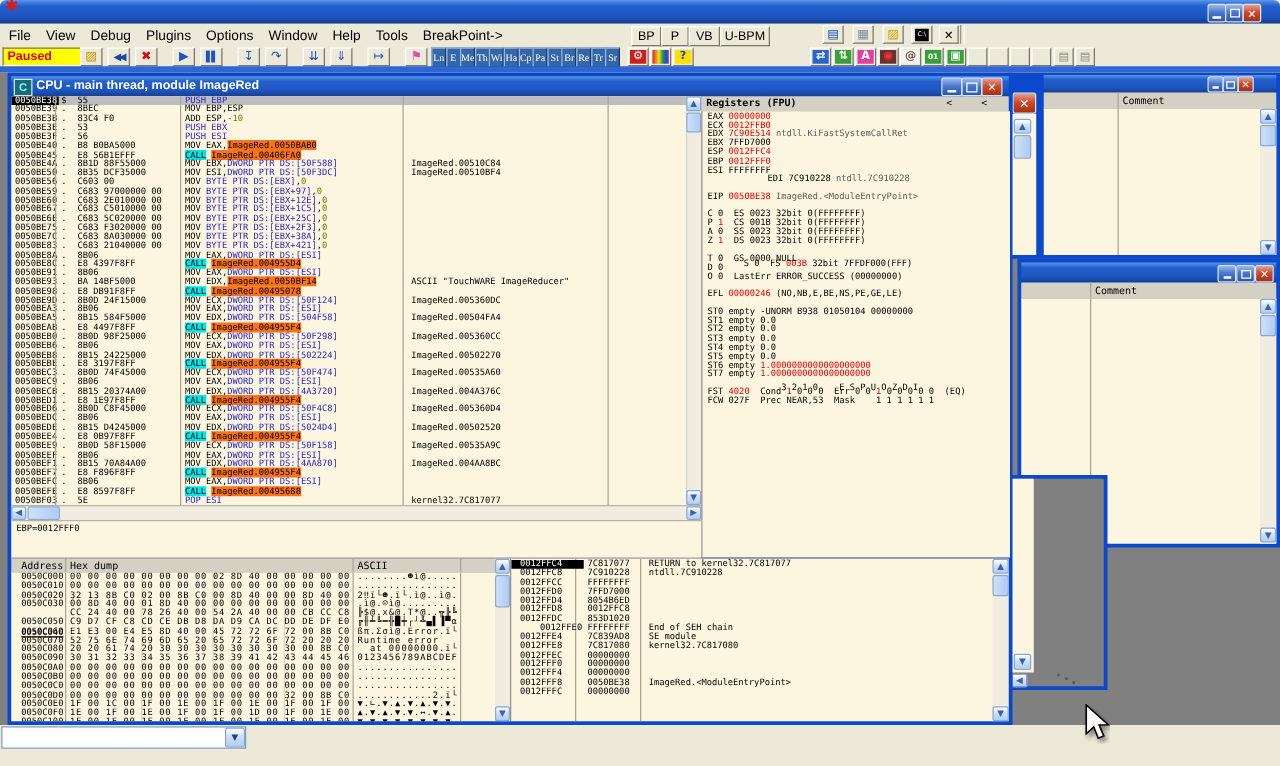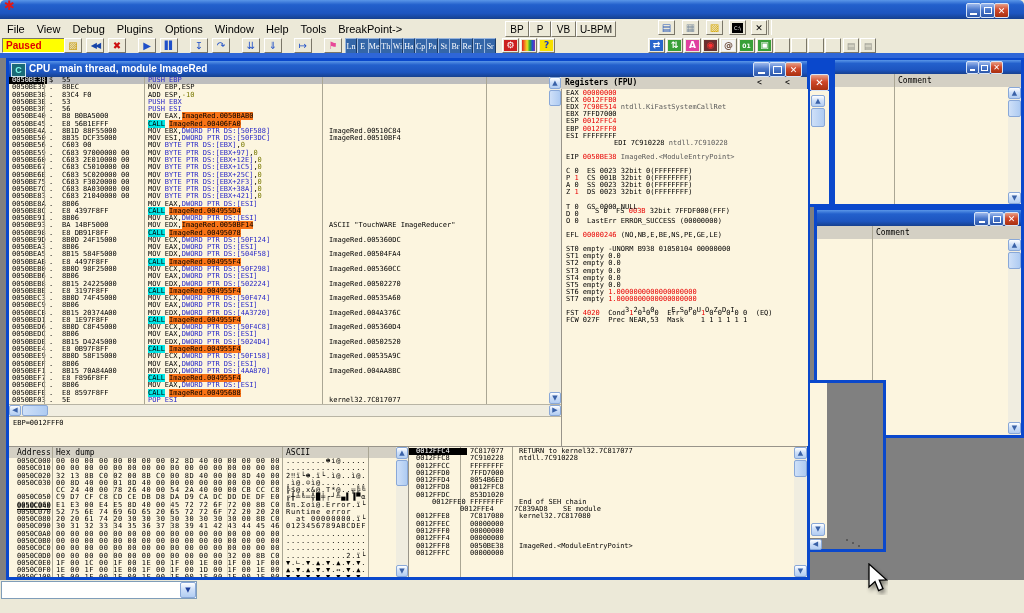--- a/index.html
+++ b/index.html
@@ -297,21 +297,21 @@
         <span class="a vline" style="left:51px;top:0;height:130px"></span>
         <span class="a vline" style="left:103px;top:0;height:130px"></span>
       <span class="a mono" style="left: 0px; top: 1px; width: 386px; height: 7.27px;"><span class="a k" style="left: 0px; top: 0px; width: 51px; height: 7.27px; padding-left: 7px; background: rgb(0, 0, 0); color: rgb(255, 255, 255);">0012FFC4</span><span class="a k" style="left: 61px; top: 0px;">7C817077</span><span class="a k" style="left: 110px; top: 0px;">RETURN to kernel32.7C817077</span></span>
           <span class="a mono" style="left: 0px; top: 8.27px; width: 386px; height: 7.27px;"><span class="a k" style="left: 0px; top: 0px; width: 51px; height: 7.27px; padding-left: 7px;">0012FFC8</span><span class="a k" style="left: 61px; top: 0px;">7C910228</span><span class="a k" style="left: 110px; top: 0px;">ntdll.7C910228</span></span>
           <span class="a mono" style="left: 0px; top: 15.54px; width: 386px; height: 7.27px;"><span class="a k" style="left: 0px; top: 0px; width: 51px; height: 7.27px; padding-left: 7px;">0012FFCC</span><span class="a k" style="left: 61px; top: 0px;">FFFFFFFF</span></span>
           <span class="a mono" style="left: 0px; top: 22.81px; width: 386px; height: 7.27px;"><span class="a k" style="left: 0px; top: 0px; width: 51px; height: 7.27px; padding-left: 7px;">0012FFD0</span><span class="a k" style="left: 61px; top: 0px;">7FFD7000</span></span>
           <span class="a mono" style="left: 0px; top: 30.08px; width: 386px; height: 7.27px;"><span class="a k" style="left: 0px; top: 0px; width: 51px; height: 7.27px; padding-left: 7px;">0012FFD4</span><span class="a k" style="left: 61px; top: 0px;">8054B6ED</span></span>
           <span class="a mono" style="left: 0px; top: 37.35px; width: 386px; height: 7.27px;"><span class="a k" style="left: 0px; top: 0px; width: 51px; height: 7.27px; padding-left: 7px;">0012FFD8</span><span class="a k" style="left: 61px; top: 0px;">0012FFC8</span></span>
           <span class="a mono" style="left: 0px; top: 44.62px; width: 386px; height: 7.27px;"><span class="a k" style="left: 0px; top: 0px; width: 51px; height: 7.27px; padding-left: 7px;">0012FFDC</span><span class="a k" style="left: 61px; top: 0px;">853D1020</span></span>
           <span class="a mono" style="left: 0px; top: 51.89px; width: 386px; height: 7.27px;"><span class="a k" style="left: 0px; top: 0px; width: 51px; height: 7.27px; padding-left: 7px; margin-left: 16px;">0012FFE0</span><span class="a k" style="left: 61px; top: 0px;">FFFFFFFF</span><span class="a k" style="left: 110px; top: 0px;">End of SEH chain</span></span>
-          <span class="a mono" style="left: 0px; top: 59.16px; width: 386px; height: 7.27px; margin-left: 44px;"><span class="a k" style="left: 0px; top: 0px; width: 51px; height: 7.27px; padding-left: 7px;">0012FFE4</span><span class="a k" style="left: 61px; top: 0px;">7C839AD8</span><span class="a k" style="left: 110px; top: 0px;">SE module</span></span>
+          <span class="a mono" style="left: 0px; top: 59.16px; width: 386px; height: 7.27px;"><span class="a k" style="left: 0px; top: 0px; width: 51px; height: 7.27px; padding-left: 7px;">0012FFE4</span><span class="a k" style="left: 61px; top: 0px;">7C839AD8</span><span class="a k" style="left: 110px; top: 0px;">SE module</span></span>
           <span class="a mono" style="left: 0px; top: 66.43px; width: 386px; height: 7.27px;"><span class="a k" style="left: 0px; top: 0px; width: 51px; height: 7.27px; padding-left: 7px;">0012FFE8</span><span class="a k" style="left: 61px; top: 0px;">7C817080</span><span class="a k" style="left: 110px; top: 0px;">kernel32.7C817080</span></span>
           <span class="a mono" style="left: 0px; top: 73.7px; width: 386px; height: 7.27px;"><span class="a k" style="left: 0px; top: 0px; width: 51px; height: 7.27px; padding-left: 7px;">0012FFEC</span><span class="a k" style="left: 61px; top: 0px;">00000000</span></span>
           <span class="a mono" style="left: 0px; top: 80.97px; width: 386px; height: 7.27px;"><span class="a k" style="left: 0px; top: 0px; width: 51px; height: 7.27px; padding-left: 7px;">0012FFF0</span><span class="a k" style="left: 61px; top: 0px;">00000000</span></span>
           <span class="a mono" style="left: 0px; top: 88.24px; width: 386px; height: 7.27px;"><span class="a k" style="left: 0px; top: 0px; width: 51px; height: 7.27px; padding-left: 7px;">0012FFF4</span><span class="a k" style="left: 61px; top: 0px;">00000000</span></span>
           <span class="a mono" style="left: 0px; top: 95.51px; width: 386px; height: 7.27px;"><span class="a k" style="left: 0px; top: 0px; width: 51px; height: 7.27px; padding-left: 7px;">0012FFF8</span><span class="a k" style="left: 61px; top: 0px;">0050BE38</span><span class="a k" style="left: 110px; top: 0px;">ImageRed.&lt;ModuleEntryPoint&gt;</span></span>
           <span class="a mono" style="left: 0px; top: 102.78px; width: 386px; height: 7.27px;"><span class="a k" style="left: 0px; top: 0px; width: 51px; height: 7.27px; padding-left: 7px;">0012FFFC</span><span class="a k" style="left: 61px; top: 0px;">00000000</span></span>
         </div>
       <span class="a sb" style="left:788px;top:389px;width:13px;height:130px"></span>
       <span class="a sbtn" style="left:788px;top:389px;width:13px;height:12px">▲</span>
       <span class="a sthumb" style="left:788px;top:402px;width:13px;height:17px"></span>

